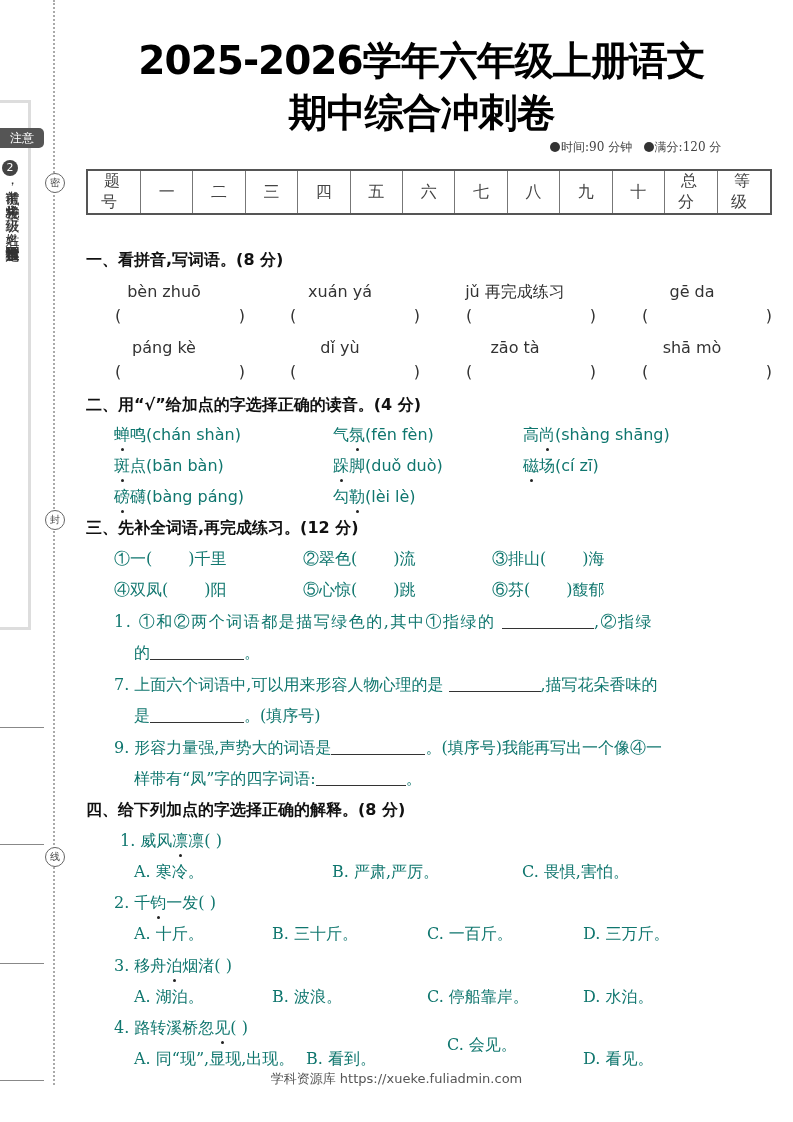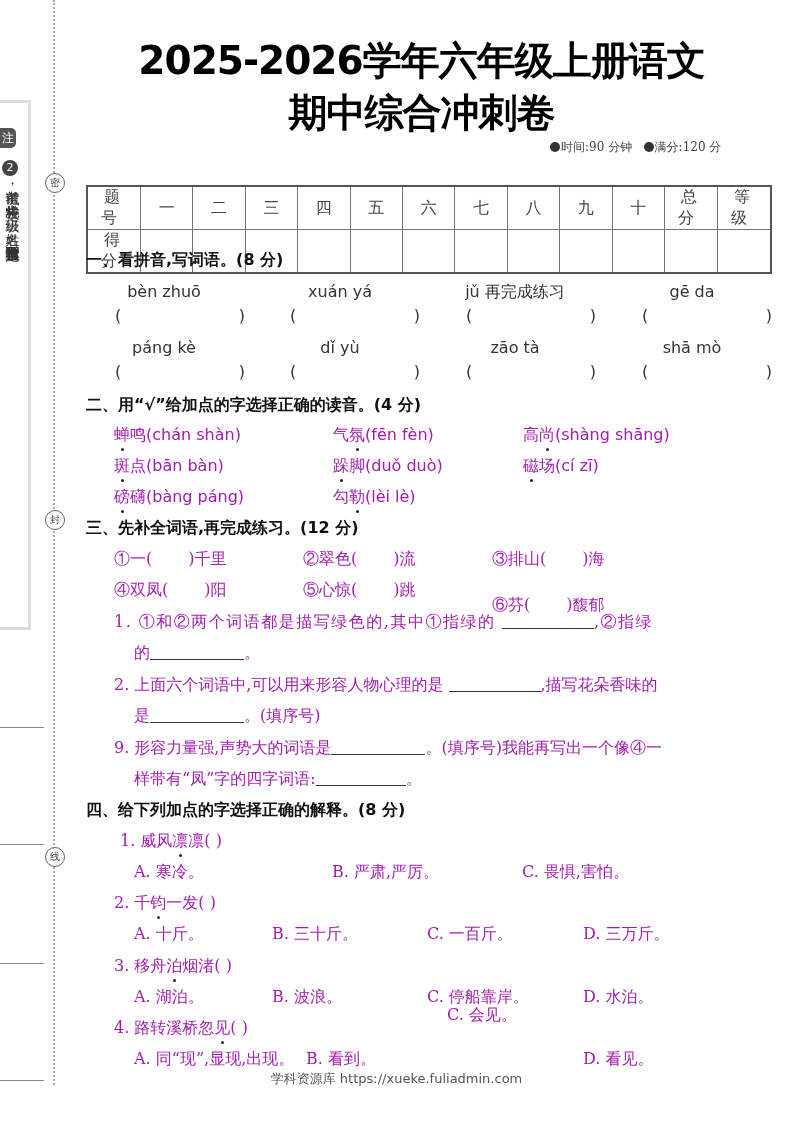--- a/index.html
+++ b/index.html
@@ -1,39 +1,39 @@
 <!DOCTYPE html>
 <html><head>
 <meta charset="utf-8">
 <style>
   html,body{margin:0;padding:0;background:#fff;}
   body{width:793px;height:1122px;position:relative;overflow:hidden;font-family:"DejaVu Serif","Liberation Serif",serif;color:#222;}
   .abs{position:absolute;}
   
   .notice-box{left:-6px;top:100px;width:37px;height:530px;border:3px solid #ddd;border-left:none;box-sizing:border-box;}
-  .notice-tag{left:0;top:128px;width:16px;height:20px;background:#555;color:#fff;font-size:12px;line-height:20px;text-align:center;border-radius:0 5px 5px 0;font-family:"DejaVu Sans",sans-serif;}
+  .notice-tag{left:0;top:128px;width:44px;height:20px;background:#555;color:#fff;font-size:12px;line-height:20px;text-align:center;border-radius:0 5px 5px 0;font-family:"DejaVu Sans",sans-serif;}
   .notice-num{left:2px;top:160px;width:16px;height:16px;border-radius:50%;background:#444;color:#fff;font-size:11px;line-height:16px;text-align:center;font-family:"DejaVu Sans",sans-serif;}
   .notice-text{left:1px;top:180px;width:20px;font-size:14px;line-height:17.5px;writing-mode:vertical-rl;color:#333;}
   .seal-line{left:53px;top:0;height:1085px;border-left:2px dotted #aaa;}
   .seal{width:18px;height:18px;border:1px solid #666;border-radius:50%;font-size:10px;line-height:18px;text-align:center;background:#fff;left:45px;color:#444;}
   .fill-line{left:0;width:44px;border-top:1px solid #888;}
   
   .title{left:0;width:843px;text-align:center;font-family:"DejaVu Sans","Liberation Sans",sans-serif;font-weight:bold;font-size:39px;letter-spacing:-1px;color:#000;}
   .meta{left:550px;top:139px;font-size:12px;color:#444;}
   .meta .ic{display:inline-block;width:10px;height:10px;border-radius:50%;background:#333;vertical-align:-1px;margin-right:1px;}
   
-  table.score{position:absolute;left:86px;top:169px;width:686px;border-collapse:collapse;border:2px solid #555;margin-top:16px;}
+  table.score{position:absolute;left:86px;top:169px;width:686px;border-collapse:collapse;border:2px solid #555;}
   table.score td{border:1px solid #777;text-align:center;font-size:16px;color:#444;height:34px;padding:0;}
   table.score tr:first-child td{height:30px;}
   table.score td.hdr{width:52px;letter-spacing:10px;text-indent:6px;}
   
   .sec{left:86px;font-family:"DejaVu Sans","Liberation Sans",sans-serif;font-weight:bold;font-size:16px;color:#111;}
   .py{font-family:"DejaVu Sans","Liberation Sans",sans-serif;font-size:16px;color:#333;text-align:center;width:120px;}
   .par{font-family:"DejaVu Sans",sans-serif;font-size:16px;color:#333;width:130px;display:flex;justify-content:space-between;}
-  .line{font-size:16px;color:#a21caf;white-space:nowrap;}
+  .line{font-size:16px;color:#0f766e;white-space:nowrap;}
   .ul{display:inline-block;border-bottom:1px solid #333;height:14px;vertical-align:-2px;}
   .dotc{position:relative;display:inline-block;}
   .dotc::after{content:"";position:absolute;left:50%;bottom:-5px;width:3px;height:3px;margin-left:-1.5px;border-radius:50%;background:#222;}
   .sans{font-family:"DejaVu Sans","Liberation Sans",sans-serif;}
   .footer{left:0;width:793px;top:1070px;text-align:center;font-family:"DejaVu Sans",sans-serif;font-size:13px;color:#555;}
 </style>
 </head>
 <body>
 
 <div class="abs notice-box"></div>
@@ -65,35 +65,20 @@
     <td>三</td>
     <td>四</td>
     <td>五</td>
     <td>六</td>
     <td>七</td>
     <td>八</td>
     <td>九</td>
     <td>十</td>
     <td class="hdr">总 分</td>
     <td class="hdr">等 级</td>
-  </tr>
-  <tr>
-    <td class="hdr">得 分</td>
-    <td></td>
-    <td></td>
-    <td></td>
-    <td></td>
-    <td></td>
-    <td></td>
-    <td></td>
-    <td></td>
-    <td></td>
-    <td></td>
-    <td></td>
-    <td></td>
   </tr>
 </tbody>
   </table>
 
 <div class="abs sec" style="top:250px">一、看拼音,写词语。(8 分)</div>
 <div class="abs py" style="left:104px;top:282px">bèn zhuō</div>
 <div class="abs py" style="left:280px;top:282px">xuán yá</div>
 <div class="abs py" style="left:455px;top:282px">jǔ 再完成练习</div>
 <div class="abs py" style="left:632px;top:282px">gē da</div>
 <div class="abs par" style="left:115px;top:306px">
@@ -142,25 +127,25 @@
 <div class="abs line" style="left:523px;top:456px"><span class="dotc">磁</span><span>场</span><span class="sans">(cí   zī)</span></div>
 <div class="abs line" style="left:114px;top:487px"><span class="dotc">磅</span><span>礴</span><span class="sans">(bàng   páng)</span></div>
 <div class="abs line" style="left:333px;top:487px"><span>勾</span><span class="dotc">勒</span><span class="sans">(lèi   lè)</span></div>
 
 <div class="abs sec" style="top:518px">三、先补全词语,再完成练习。(12 分)</div>
 <div class="abs line" style="left:114px;top:549px"><span>①一(</span><span style="display:inline-block;width:36px"></span><span>)千里</span></div>
 <div class="abs line" style="left:303px;top:549px"><span>②翠色(</span><span style="display:inline-block;width:36px"></span><span>)流</span></div>
 <div class="abs line" style="left:492px;top:549px"><span>③排山(</span><span style="display:inline-block;width:36px"></span><span>)海</span></div>
 <div class="abs line" style="left:114px;top:580px"><span>④双凤(</span><span style="display:inline-block;width:36px"></span><span>)阳</span></div>
 <div class="abs line" style="left:303px;top:580px"><span>⑤心惊(</span><span style="display:inline-block;width:36px"></span><span>)跳</span></div>
-<div class="abs line" style="left:492px;top:595px"><span>⑥芬(</span><span style="display:inline-block;width:36px"></span><span>)馥郁</span></div>
+<div class="abs line" style="left:492px;top:580px"><span>⑥芬(</span><span style="display:inline-block;width:36px"></span><span>)馥郁</span></div>
 
 <div class="abs line" style="left:114px;top:612px;letter-spacing:1.5px"><span>1. ①和②两个词语都是描写绿色的,其中①指绿的</span> <span class="ul" style="width:92px"></span><span>,②指绿</span></div>
 <div class="abs line" style="left:134px;top:643px"><span>的</span><span class="ul" style="width:94px"></span><span>。</span></div>
-<div class="abs line" style="left:114px;top:675px"><span>2. 上面六个词语中,可以用来形容人物心理的是</span> <span class="ul" style="width:92px"></span><span>,描写花朵香味的</span></div>
+<div class="abs line" style="left:114px;top:675px"><span>7. 上面六个词语中,可以用来形容人物心理的是</span> <span class="ul" style="width:92px"></span><span>,描写花朵香味的</span></div>
 <div class="abs line" style="left:134px;top:706px"><span>是</span><span class="ul" style="width:94px"></span><span>。(填序号)</span></div>
 <div class="abs line" style="left:114px;top:738px"><span>9. 形容力量强,声势大的词语是</span><span class="ul" style="width:94px"></span><span>。(填序号)我能再写出一个像④一</span></div>
 <div class="abs line" style="left:134px;top:769px"><span>样带有“凤”字的四字词语:</span><span class="ul" style="width:90px"></span><span>。</span></div>
 
 <div class="abs sec" style="top:800px">四、给下列加点的字选择正确的解释。(8 分)</div>
 
 <div class="abs line" style="left:120px;top:831px"><span>1. 威风</span><span class="dotc">凛</span><span>凛(        )</span></div>
 <div class="abs line" style="left:134px;top:862px">A. 寒冷。</div>
 <div class="abs line" style="left:332px;top:862px">B. 严肃,严厉。</div>
 <div class="abs line" style="left:522px;top:862px">C. 畏惧,害怕。</div>
@@ -173,16 +158,16 @@
 
 <div class="abs line" style="left:114px;top:956px"><span>3. 移舟</span><span class="dotc">泊</span><span>烟渚(        )</span></div>
 <div class="abs line" style="left:134px;top:987px">A. 湖泊。</div>
 <div class="abs line" style="left:272px;top:987px">B. 波浪。</div>
 <div class="abs line" style="left:427px;top:987px">C. 停船靠岸。</div>
 <div class="abs line" style="left:583px;top:987px">D. 水泊。</div>
 
 <div class="abs line" style="left:114px;top:1018px"><span>4. 路转溪桥忽</span><span class="dotc">见</span><span>(        )</span></div>
 <div class="abs line" style="left:134px;top:1049px">A. 同“现”,显现,出现。</div>
 <div class="abs line" style="left:306px;top:1049px">B. 看到。</div>
-<div class="abs line" style="left:447px;top:1005px">C. 会见。</div>
+<div class="abs line" style="left:447px;top:1035px">C. 会见。</div>
 <div class="abs line" style="left:583px;top:1049px">D. 看见。</div>
 
 <div class="abs footer">学科资源库 https://xueke.fuliadmin.com</div>
 
 </body></html>

